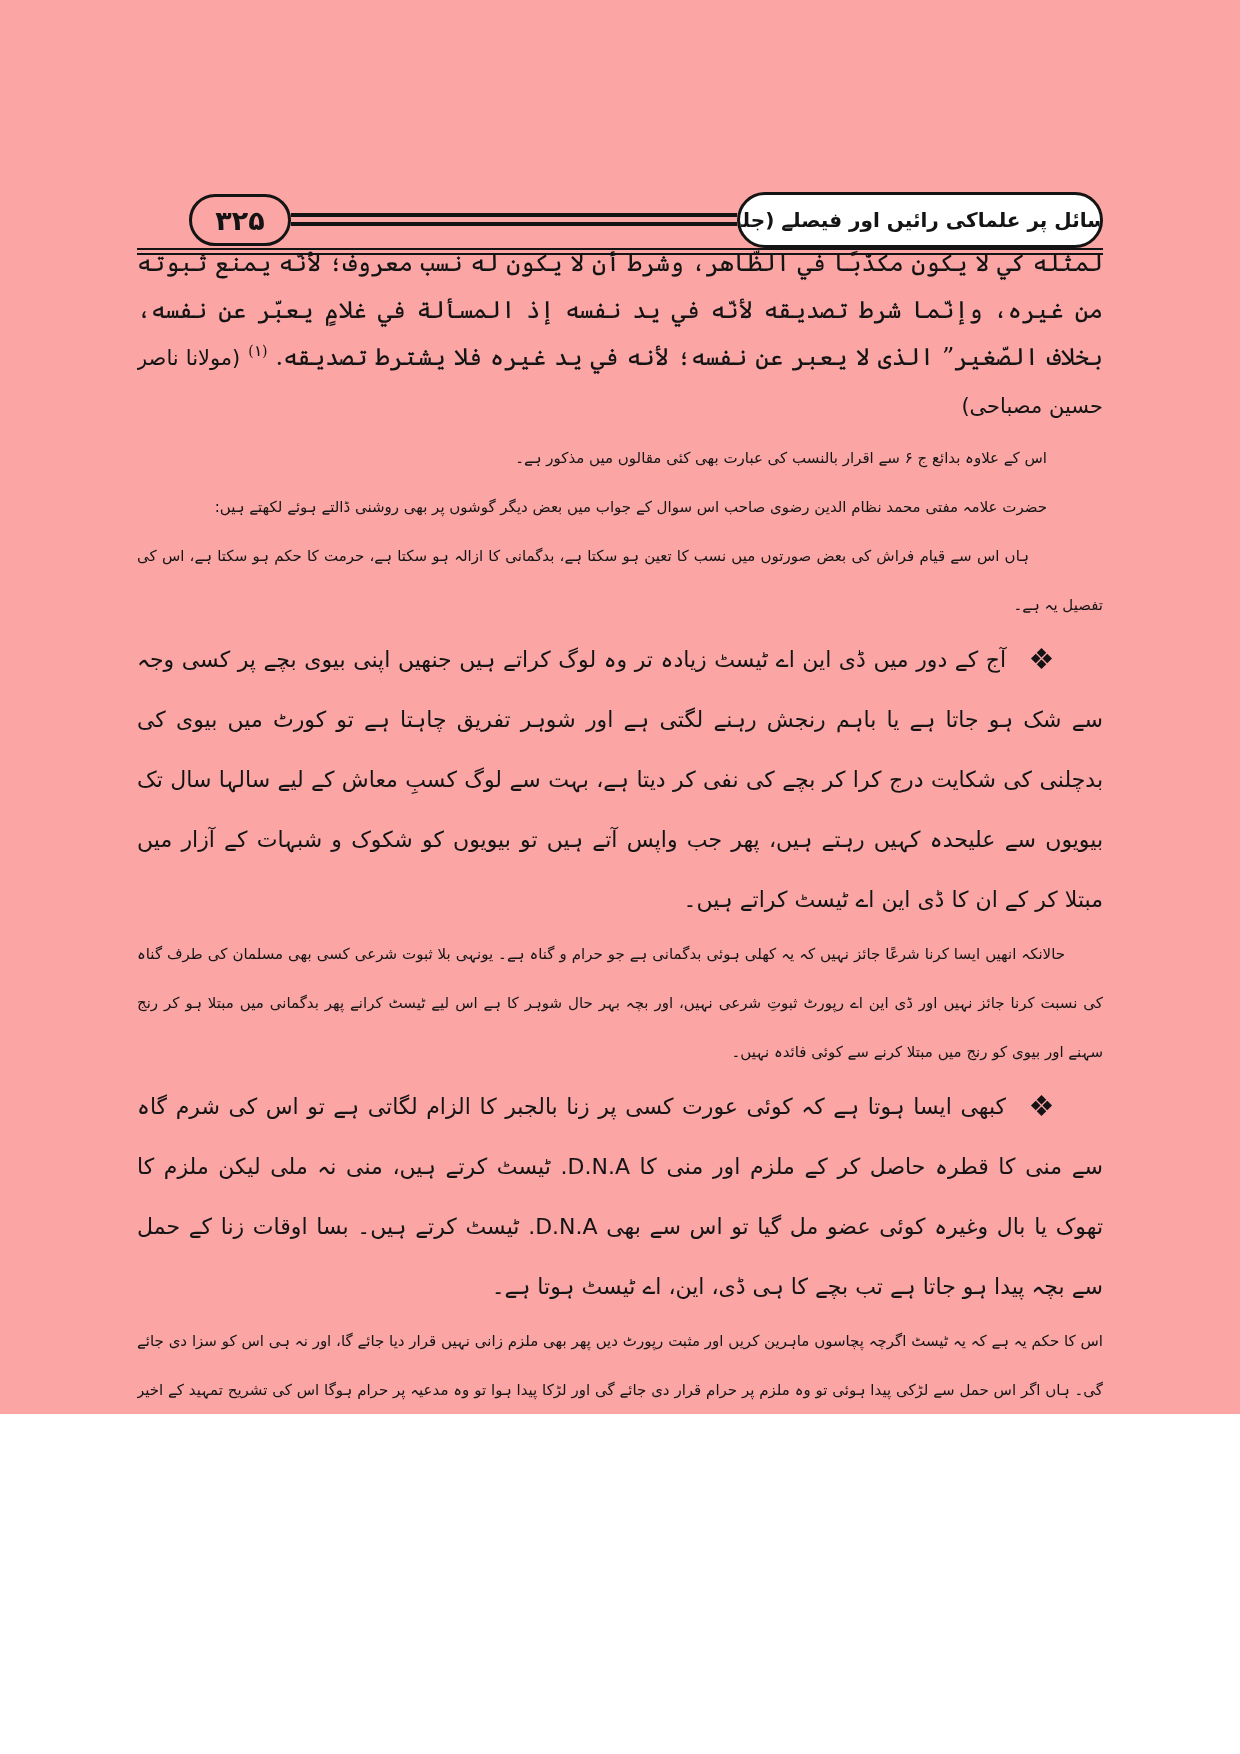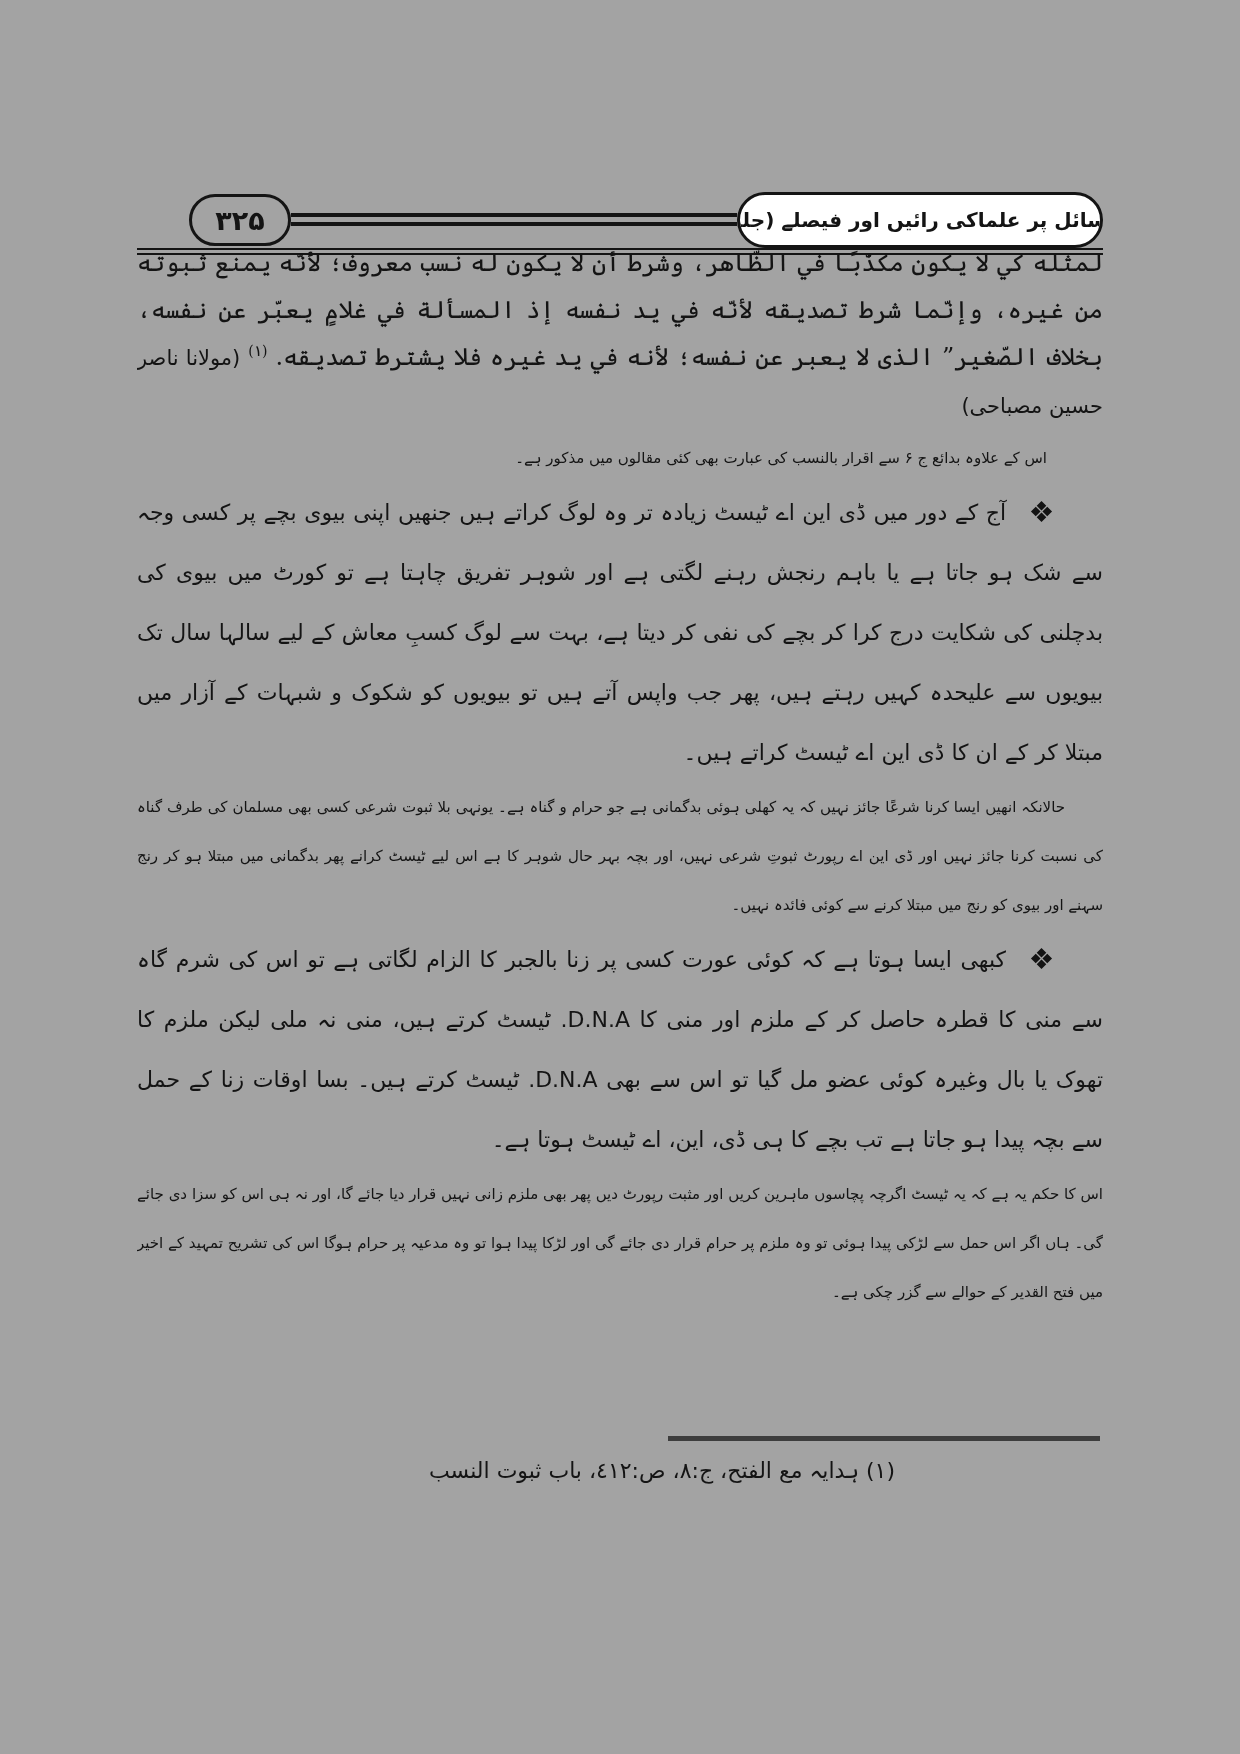--- a/index.html
+++ b/index.html
@@ -1,20 +1,20 @@
 <!DOCTYPE html>
 <html lang="ur" dir="rtl"><head>
 <meta charset="utf-8">
 <style>
   * { margin:0; padding:0; box-sizing:border-box; }
   html,body { background:#ffffff; }
   body { font-family:"DejaVu Sans", sans-serif; color:#141414; }
   .page {
-    position:relative; width:1240px; height:1754px;
-    background:#a3a3a3; overflow:hidden; direction:rtl;text-decoration:underline;
+    position:relative; width:1240px; height:1414px;
+    background:#fca5a5; overflow:hidden; direction:rtl;text-decoration:underline;
   }
 
   
   .header { position:absolute; top:192px; left:137px; right:137px; height:56px; }
   .pagenum-pill {
     position:absolute; left:52px; top:2px; width:102px; height:52px;
     border:3.5px solid #141414; border-radius:27px;
     display:flex; align-items:center; justify-content:center;
     font-size:27px; font-weight:bold; letter-spacing:2px;
   }
@@ -83,21 +83,27 @@
     <div class="quote">
       <span>لمثله كي لا يكون مكذّبًا في الظّاهر، وشرط أن لا يكون له نسب معروف؛ لأنّه يمنع ثبوته من غيره، وإنّما شرط تصديقه لأنّه في يد نفسه إذ المسألة في غلامٍ يعبّر عن نفسه، بخلاف الصّغير” الذى لا يعبر عن نفسه؛ لأنه في يد غيره فلا يشترط تصديقه.</span>
       <sup>(۱)</sup>
       <span class="attrib">(مولانا ناصر حسین مصباحی)</span>
     </div>
 
     <div class="para ind-md">
       <span>اس کے علاوہ بدائع ج ۶ سے اقرار بالنسب کی عبارت بھی کئی مقالوں میں مذکور ہے۔</span>
     </div>
 
+    <div class="para ind-md">
+      <span>حضرت علامہ مفتی محمد نظام الدین رضوی صاحب اس سوال کے جواب میں بعض دیگر گوشوں پر بھی روشنی ڈالتے ہوئے لکھتے ہیں:</span>
+    </div>
 
+    <div class="para ind-lg">
+      <span>ہاں اس سے قیام فراش کی بعض صورتوں میں نسب کا تعین ہو سکتا ہے، بدگمانی کا ازالہ ہو سکتا ہے، حرمت کا حکم ہو سکتا ہے، اس کی تفصیل یہ ہے۔</span>
+    </div>
 
     <div class="bullet">
       <span class="bullet-marker"><svg width="23" height="23" viewBox="0 0 24 24" fill="#141414" xmlns="http://www.w3.org/2000/svg">
             <path d="M12 1 L17 6 L12 11 L7 6 Z M1 12 L6 7 L11 12 L6 17 Z M13 12 L18 7 L23 12 L18 17 Z M12 13 L17 18 L12 23 L7 18 Z"></path>
           </svg></span><span>آج کے دور میں ڈی این اے ٹیسٹ زیادہ تر وہ لوگ کراتے ہیں جنھیں اپنی بیوی بچے پر کسی وجہ سے شک ہو جاتا ہے یا باہم رنجش رہنے لگتی ہے اور شوہر تفریق چاہتا ہے تو کورٹ میں بیوی کی بدچلنی کی شکایت درج کرا کر بچے کی نفی کر دیتا ہے، بہت سے لوگ کسبِ معاش کے لیے سالہا سال تک بیویوں سے علیحدہ کہیں رہتے ہیں، پھر جب واپس آتے ہیں تو بیویوں کو شکوک و شبہات کے آزار میں مبتلا کر کے ان کا ڈی این اے ٹیسٹ کراتے ہیں۔</span>
     </div>
 
     <div class="para ind-sm">
       <span>حالانکہ انھیں ایسا کرنا شرعًا جائز نہیں کہ یہ کھلی ہوئی بدگمانی ہے جو حرام و گناہ ہے۔ یونہی بلا ثبوت شرعی کسی بھی مسلمان کی طرف گناہ کی نسبت کرنا جائز نہیں اور ڈی این اے رپورٹ ثبوتِ شرعی نہیں، اور بچہ بہر حال شوہر کا ہے اس لیے ٹیسٹ کرانے پھر بدگمانی میں مبتلا ہو کر رنج سہنے اور بیوی کو رنج میں مبتلا کرنے سے کوئی فائدہ نہیں۔</span>
     </div>

